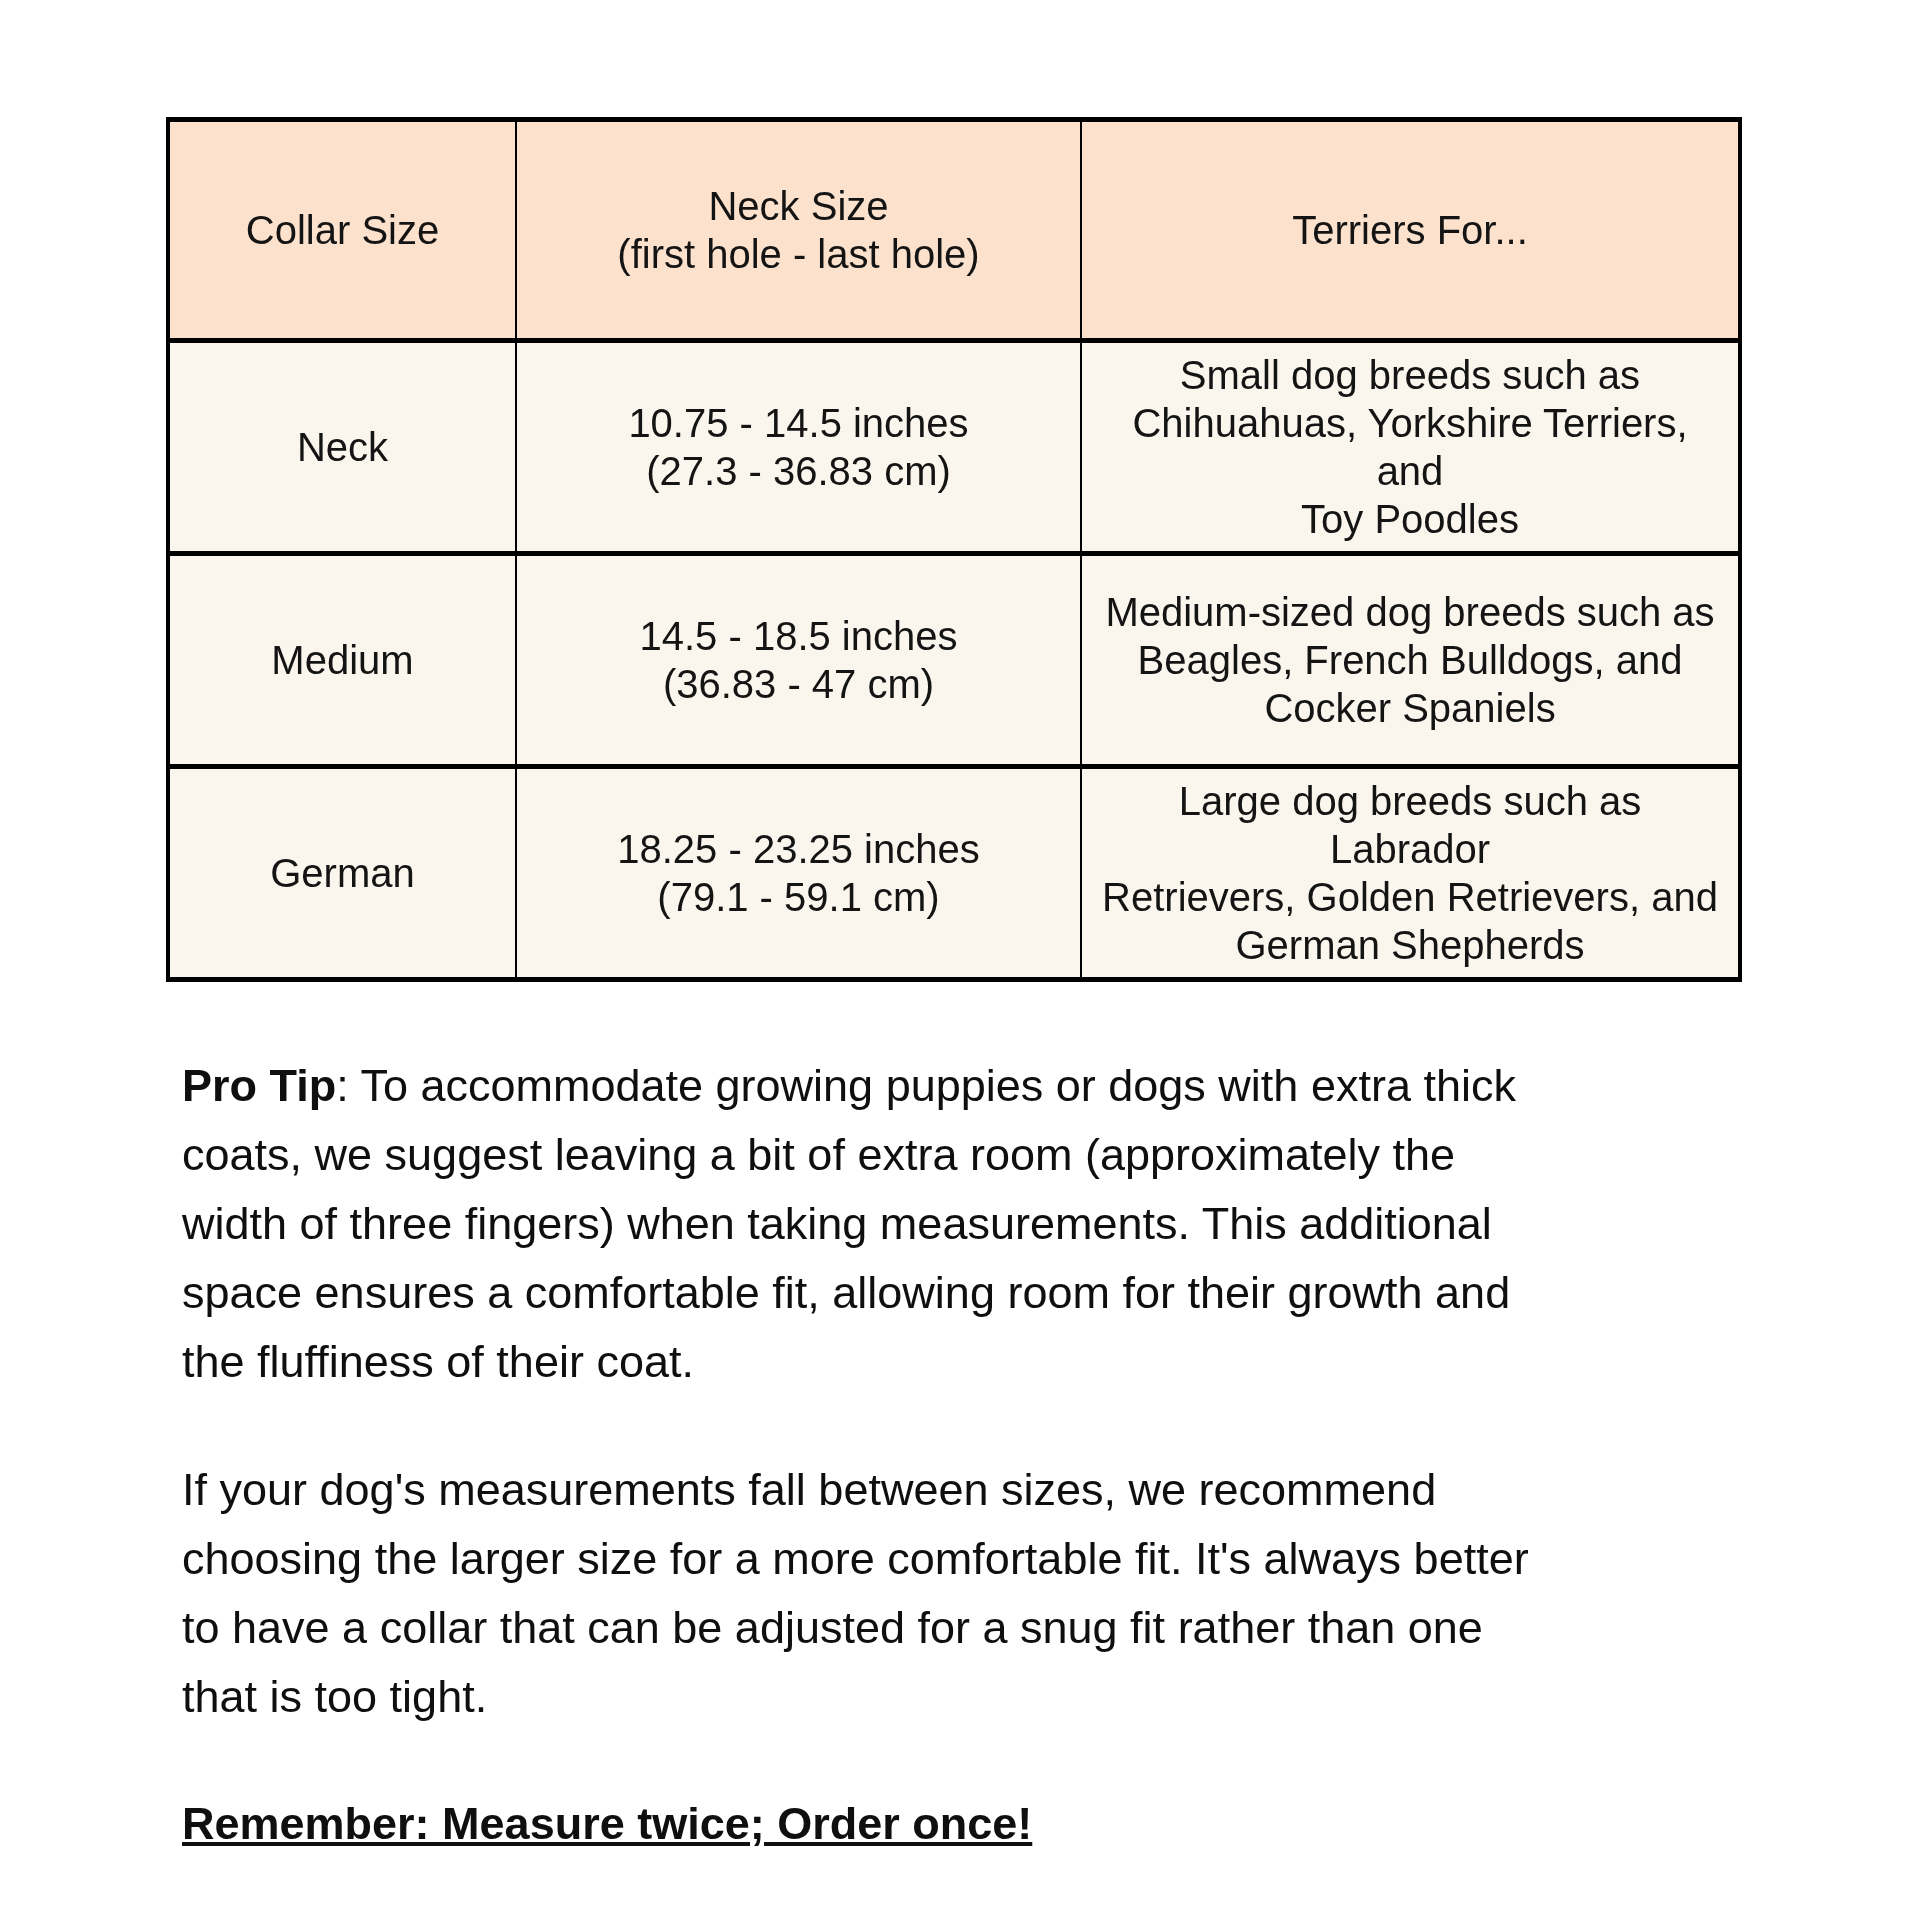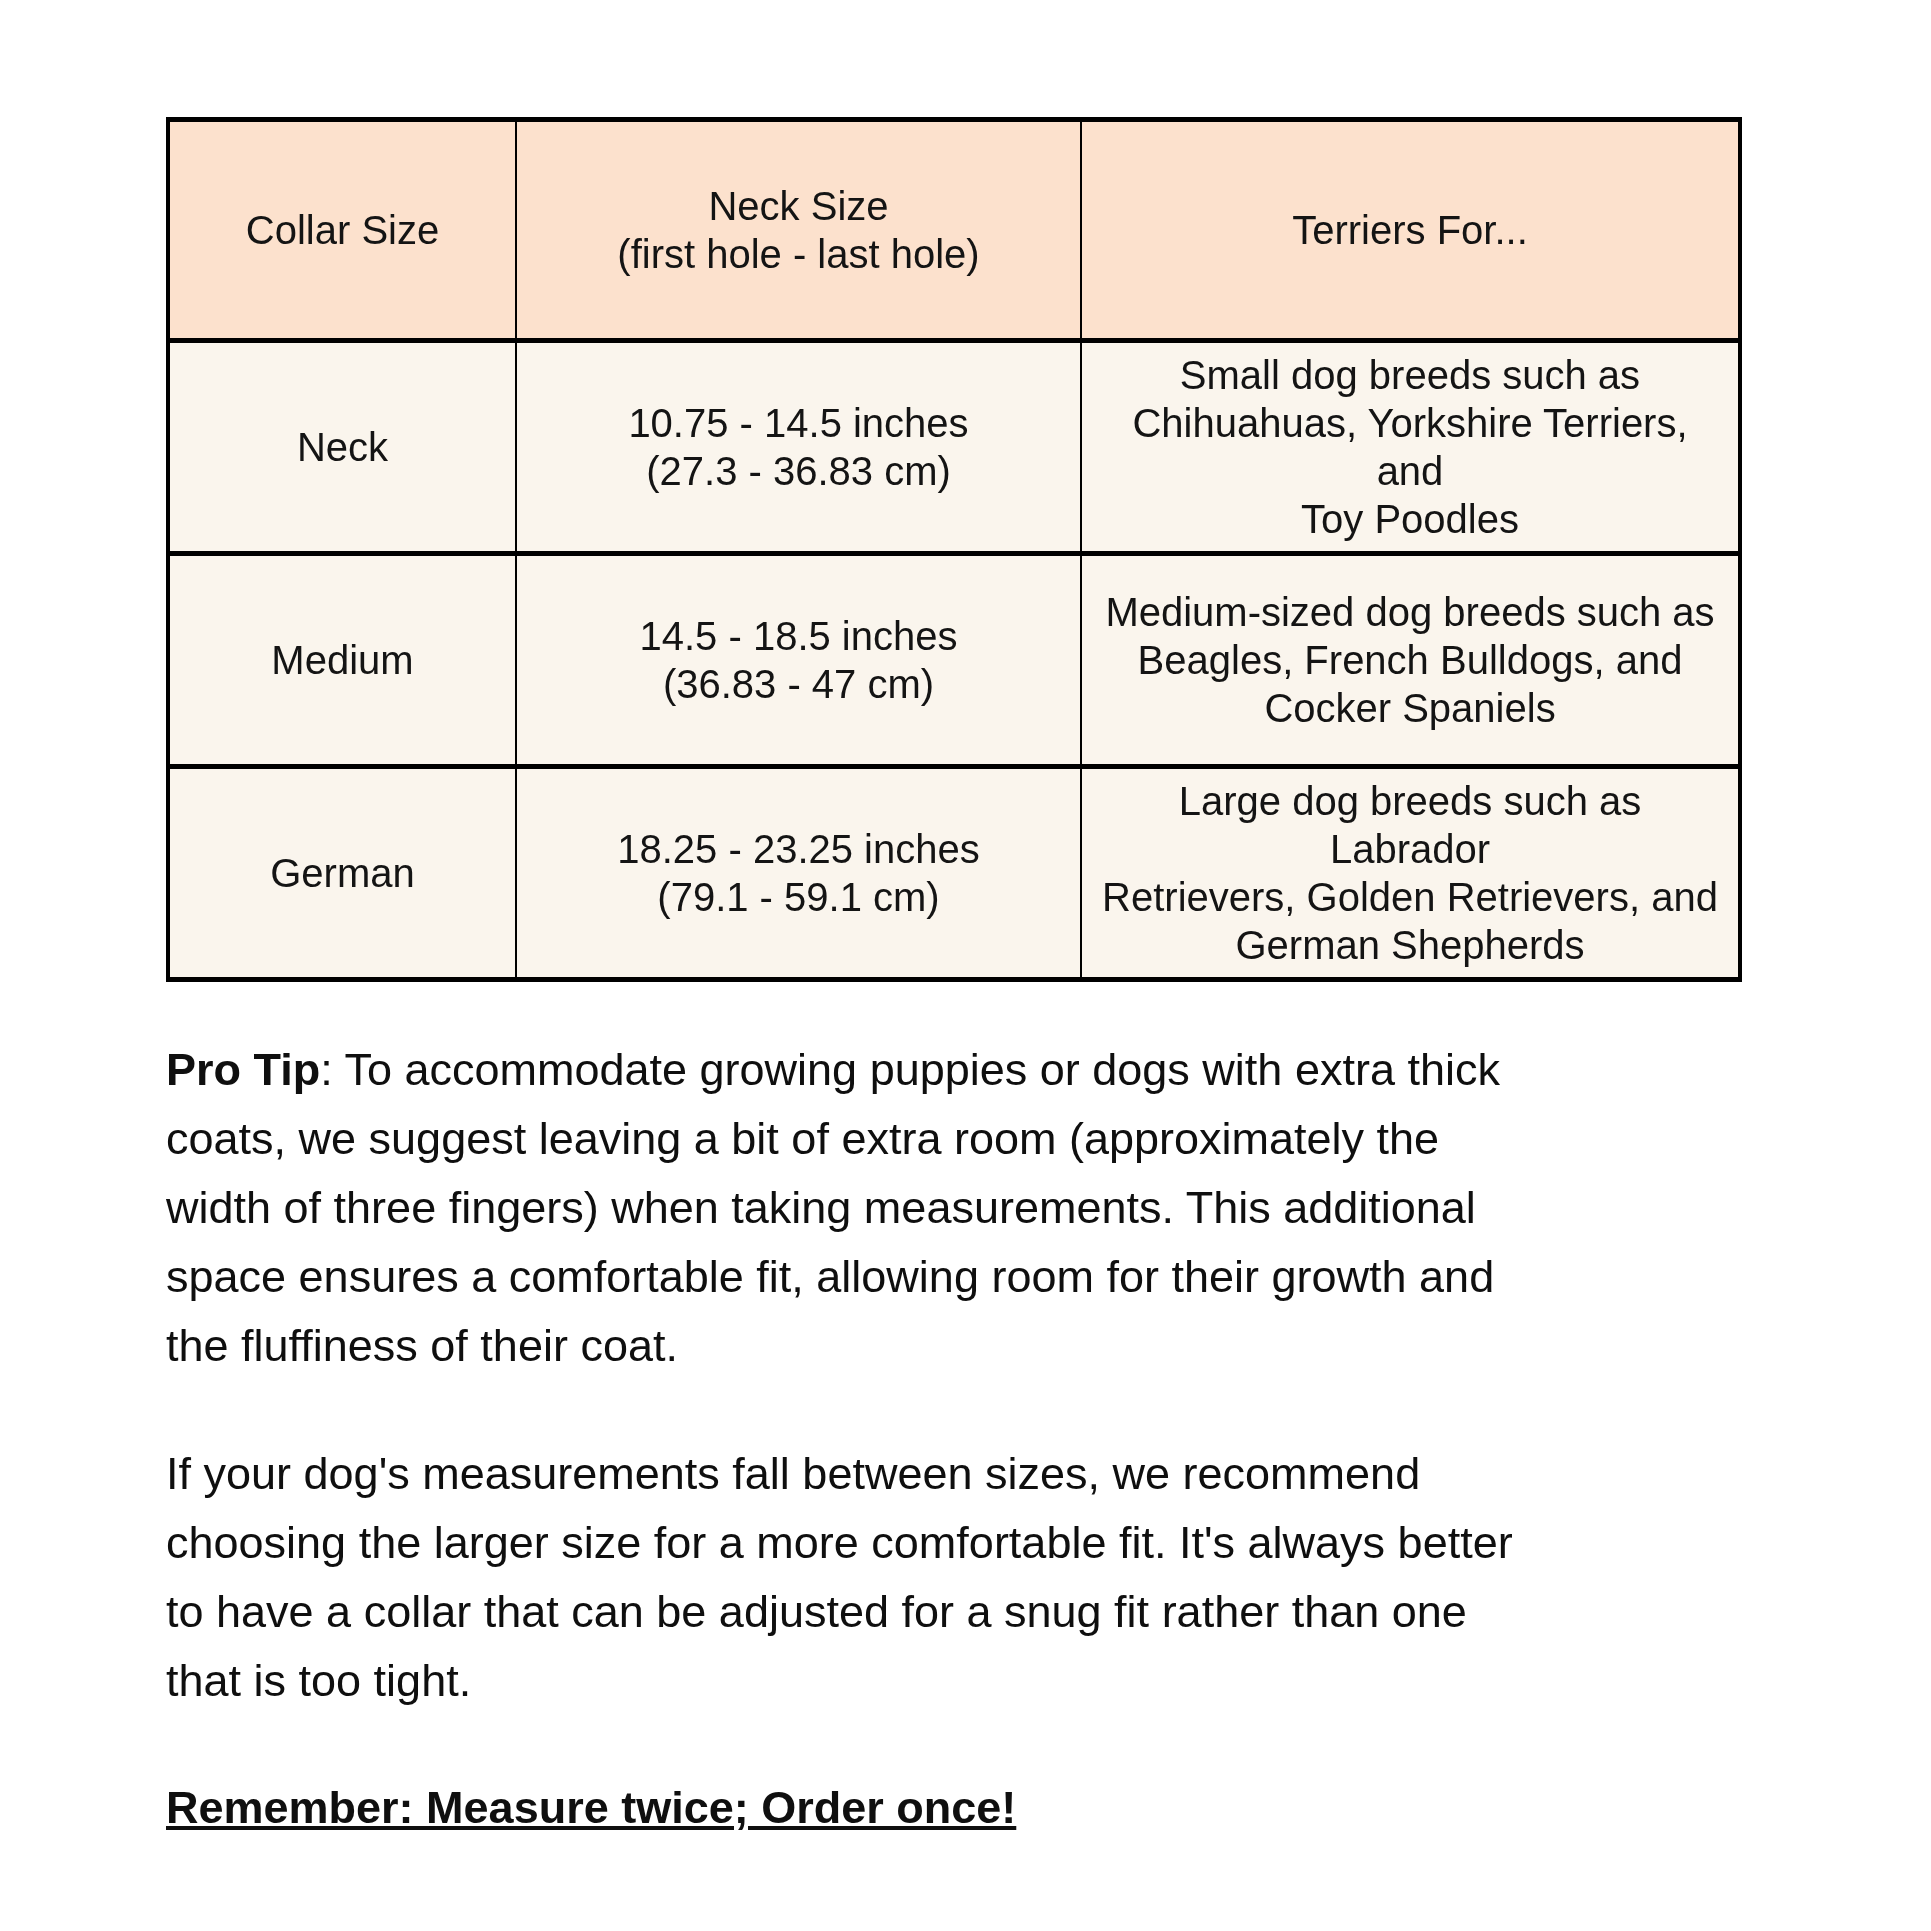--- a/index.html
+++ b/index.html
@@ -52,21 +52,21 @@
   }
 
   
   .para {
     position: absolute;
     left: 166px;
     width: 1622px;
     font-size: 45px;
     line-height: 69px;
     white-space: pre-line;
-    margin: 0;
+    margin: 16px;
     color: #0f0f0f;
   }
   .para strong { font-weight: 700; }
   #pro-tip        { top: 1035px; }
   #between-sizes  { top: 1439px; }
   #reminder       { top: 1773px; font-weight: 700; text-decoration: underline; }
 </style>
 </head>
 <body>
 

